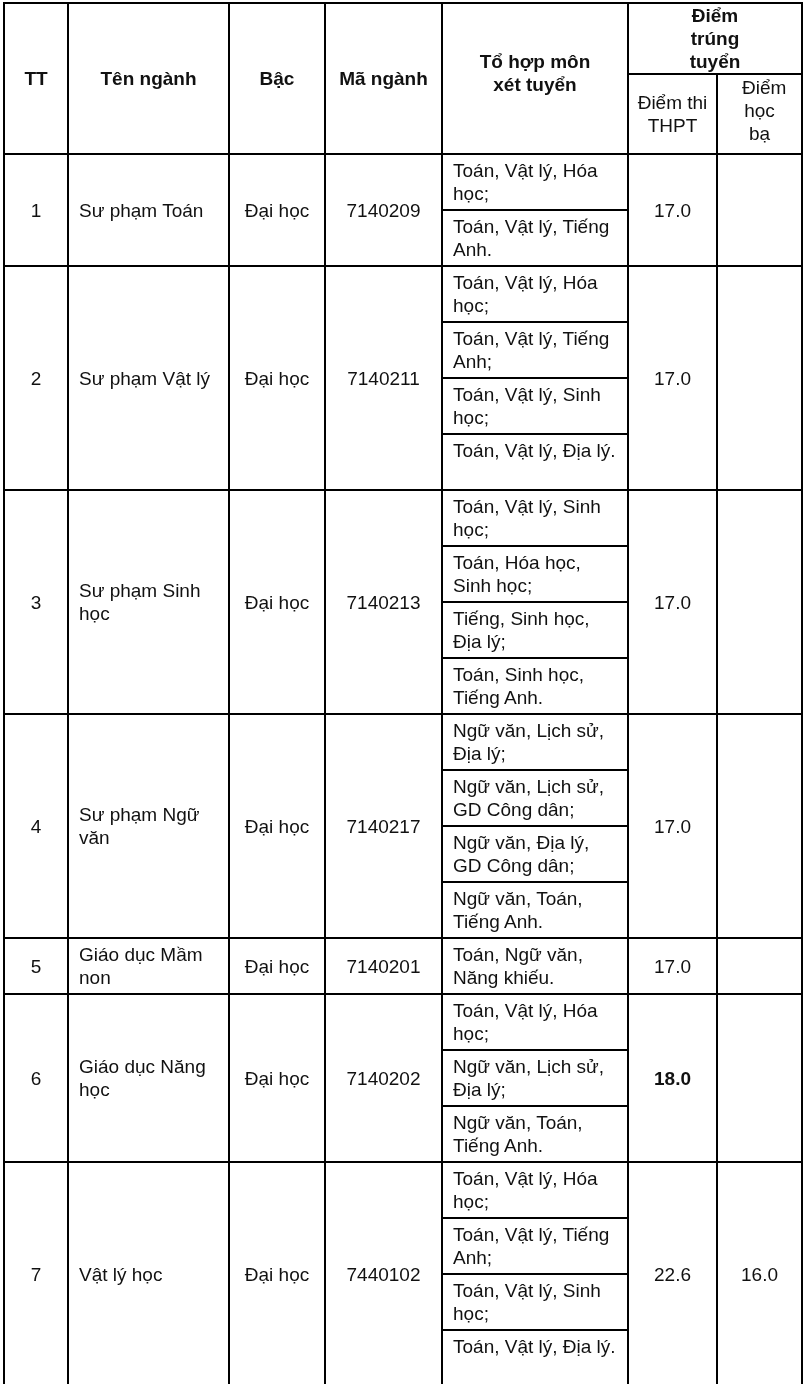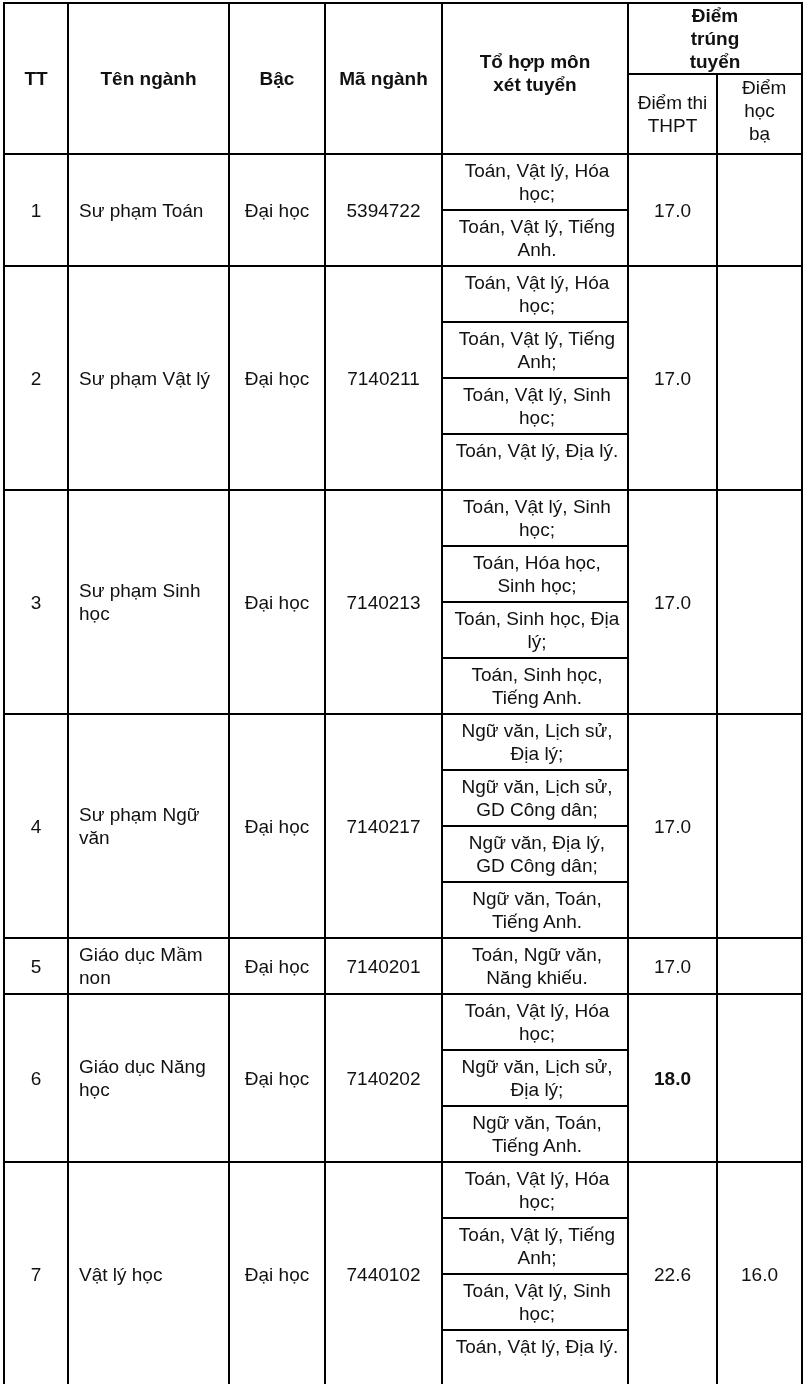--- a/index.html
+++ b/index.html
@@ -6,21 +6,21 @@
   body { width: 808px; height: 1384px; overflow: hidden; position: relative;
          font-family: "Liberation Sans", "DejaVu Sans", sans-serif; color: #111; }
   table { position: absolute; left: 3px; top: 2px; border-collapse: collapse;
           table-layout: fixed; width: 798px; }
   td, th { border: 2px solid #000; padding: 0; font-size: 19px; line-height: 23px;
            vertical-align: middle; }
   th { font-weight: bold; text-align: center; }
   th.sub { font-weight: normal; }
   .c { text-align: center; }
   .l { text-align: left; padding-left: 10px; padding-right: 6px; margin-top: 24px; }
-  .sub-cell { height: 52px; text-align: center; padding: 1px 6px 1px 10px; vertical-align: top; }
+  .sub-cell { height: 52px; text-align: left; padding: 1px 6px 1px 10px; vertical-align: top; }
   .sub-cell span { display: block; padding-top: 3px; }
   .bold { font-weight: bold; }
   .tail td { height: 6px; border-bottom: none; }
 </style>
 </head>
 <body>
 
 <table>
   <colgroup>
     <col style="width:64px">
@@ -43,21 +43,21 @@
     <tr style="height:80px">
       <th class="sub" style="padding:0 8px">Điểm thi THPT</th>
       <th class="sub" style="padding:0 24px 8px">Điểm học bạ</th>
     </tr>
   </thead>
   <tbody id="tbody">
       <tr>
         <td class="c" rowspan="2">1</td>
         <td class="l" rowspan="2">Sư phạm Toán</td>
         <td class="c" rowspan="2">Đại học</td>
-        <td class="c" rowspan="2">5394722</td>
+        <td class="c" rowspan="2">7140209</td>
         <td class="sub-cell">
           <span>Toán, Vật lý, Hóa học;</span>
         </td>
         <td class="c" rowspan="2">17.0</td>
         <td class="c" rowspan="2"></td>
       </tr>
       <tr>
         <td class="sub-cell">
           <span>Toán, Vật lý, Tiếng Anh.</span>
         </td>
@@ -99,21 +99,21 @@
         <td class="c" rowspan="4">17.0</td>
         <td class="c" rowspan="4"></td>
       </tr>
       <tr>
         <td class="sub-cell">
           <span>Toán, Hóa học, Sinh học;</span>
         </td>
       </tr>
       <tr>
         <td class="sub-cell">
-          <span>Toán, Sinh học, Địa lý;</span>
+          <span>Tiếng, Sinh học, Địa lý;</span>
         </td>
       </tr>
       <tr>
         <td class="sub-cell">
           <span>Toán,  Sinh học, Tiếng Anh.</span>
         </td>
       </tr>
       <tr>
         <td class="c" rowspan="4">4</td>
         <td class="l" rowspan="4">Sư phạm Ngữ văn</td>

